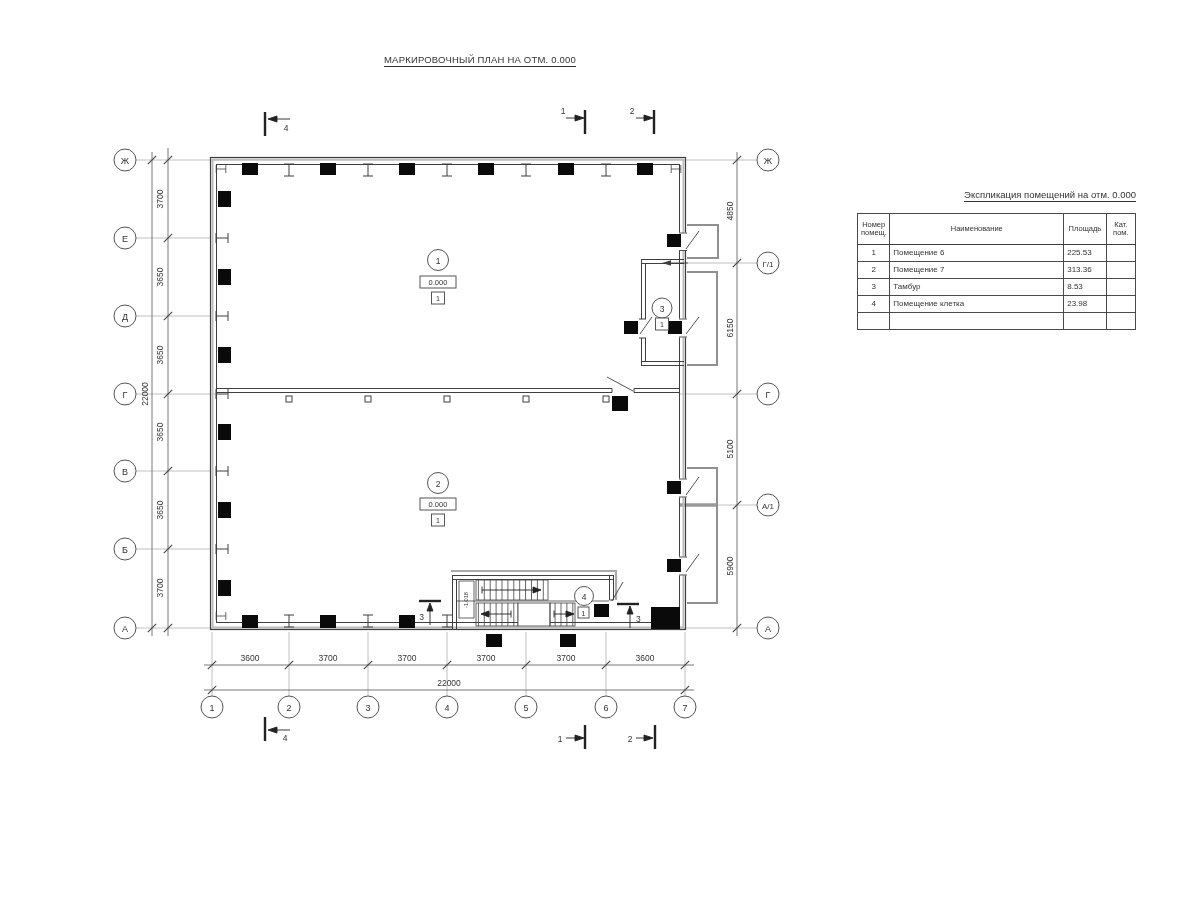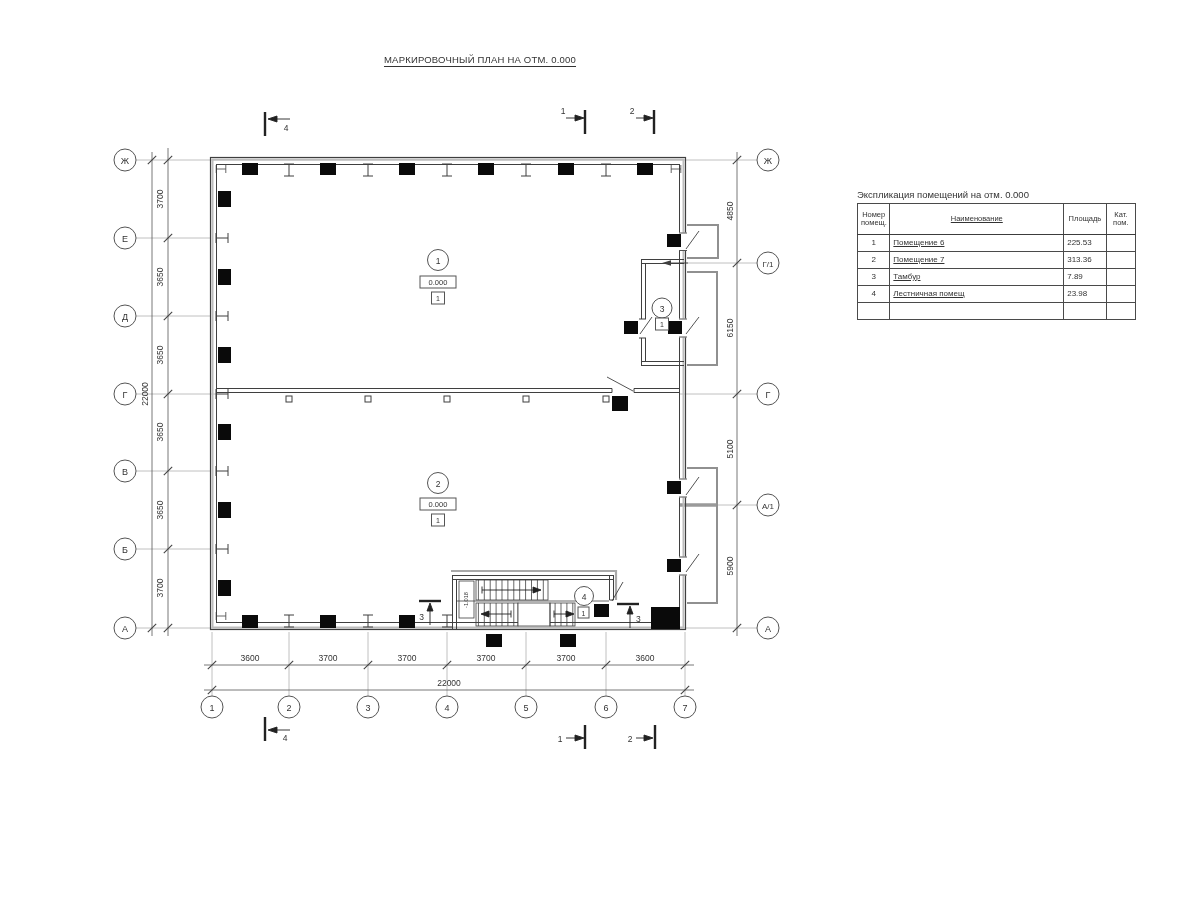--- a/index.html
+++ b/index.html
@@ -6,28 +6,28 @@
   #canvas{position:relative;width:1180px;height:900px;background:#ffffff;overflow:hidden;
           font-family:"Liberation Sans",sans-serif;color:#333;}
   .abs{position:absolute;}
   #plan-svg{position:absolute;left:0;top:0;}
   svg text{font-family:"Liberation Sans",sans-serif;fill:#333;}
   .t9{font-size:9px;} .t85{font-size:8.5px;} .t8{font-size:8px;} .t75{font-size:7.5px;}
   .t7{font-size:7px;} .t55{font-size:5.6px;}
   .page-title{left:330px;top:54px;width:300px;text-align:center;font-size:9.5px;
               text-decoration:underline;text-underline-offset:3px;letter-spacing:.2px;}
   .expl{left:857px;top:189px;width:279px;}
-  .expl-title{text-align:left;font-size:9.5px;
-              text-underline-offset:3px;margin-bottom:3px;}
+  .expl-title{text-align:right;font-size:9.5px;text-decoration:underline;
+              text-underline-offset:3px;margin-bottom:13px;}
   table.expl-tbl{border-collapse:collapse;width:100%;table-layout:fixed;border:1.6px solid #3c3c3c;}
   .expl-tbl th,.expl-tbl td{border:1px solid #4a4a4a;font-weight:normal;font-size:8px;
        padding:0 3px;height:16px;line-height:1.1;overflow:hidden;white-space:pre-line;}
   .expl-tbl thead th{height:30px;text-align:center;font-size:7.5px;border-bottom:1.8px solid #3c3c3c;}
   .c-num{width:32px;text-align:center;margin-left:8px;}
-  .c-name{width:172px;text-align:left;text-decoration:underline;}
+  .c-name{width:172px;text-align:left;}
   .c-area{width:42px;text-align:left;}
   .c-cat{width:29px;text-align:center;}
   .tot-label{text-align:right;padding-right:9px;}
 </style>
 </head>
 <body>
 
 <div id="canvas">
 
   <div class="abs page-title">МАРКИРОВОЧНЫЙ ПЛАН НА ОТМ. 0.000</div>
@@ -409,26 +409,26 @@
         </tr>
         <tr>
           <td class="c-num">2</td>
           <td class="c-name">Помещение 7</td>
           <td class="c-area">313.36</td>
           <td class="c-cat"></td>
         </tr>
         <tr>
           <td class="c-num">3</td>
           <td class="c-name">Тамбур</td>
-          <td class="c-area">7.89</td>
+          <td class="c-area">8.53</td>
           <td class="c-cat"></td>
         </tr>
         <tr>
           <td class="c-num">4</td>
-          <td class="c-name">Лестничная помещ</td>
+          <td class="c-name">Помещение клетка</td>
           <td class="c-area">23.98</td>
           <td class="c-cat"></td>
         </tr>
         <tr>
           <td class="c-num"></td>
           <td class="c-name"></td>
           <td class="c-area"></td>
           <td class="c-cat"></td>
         </tr>
       </tbody>

